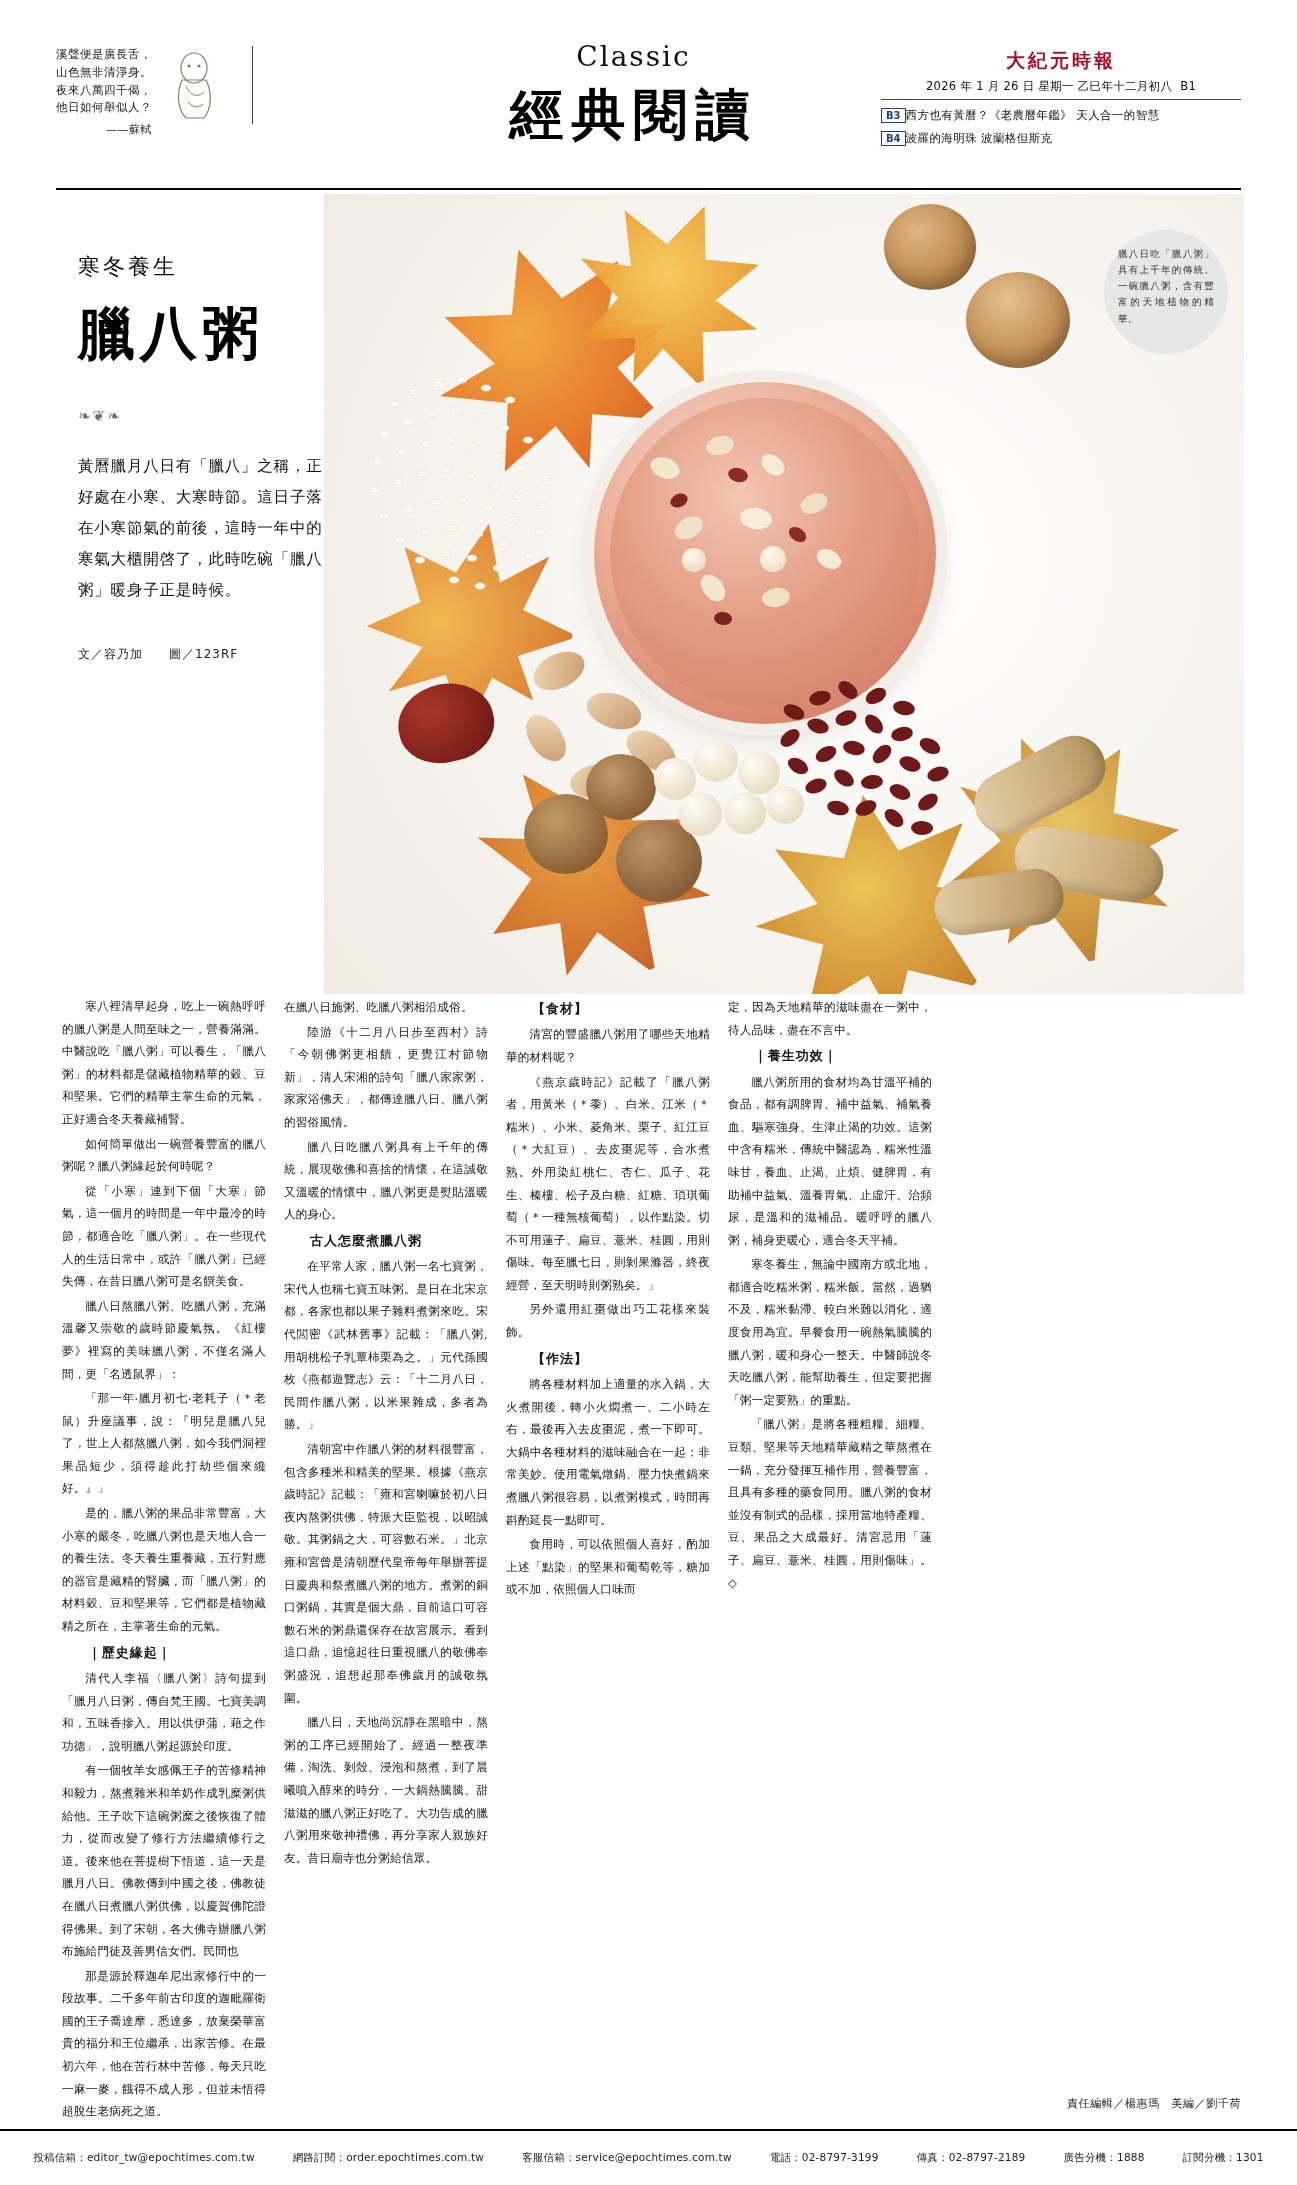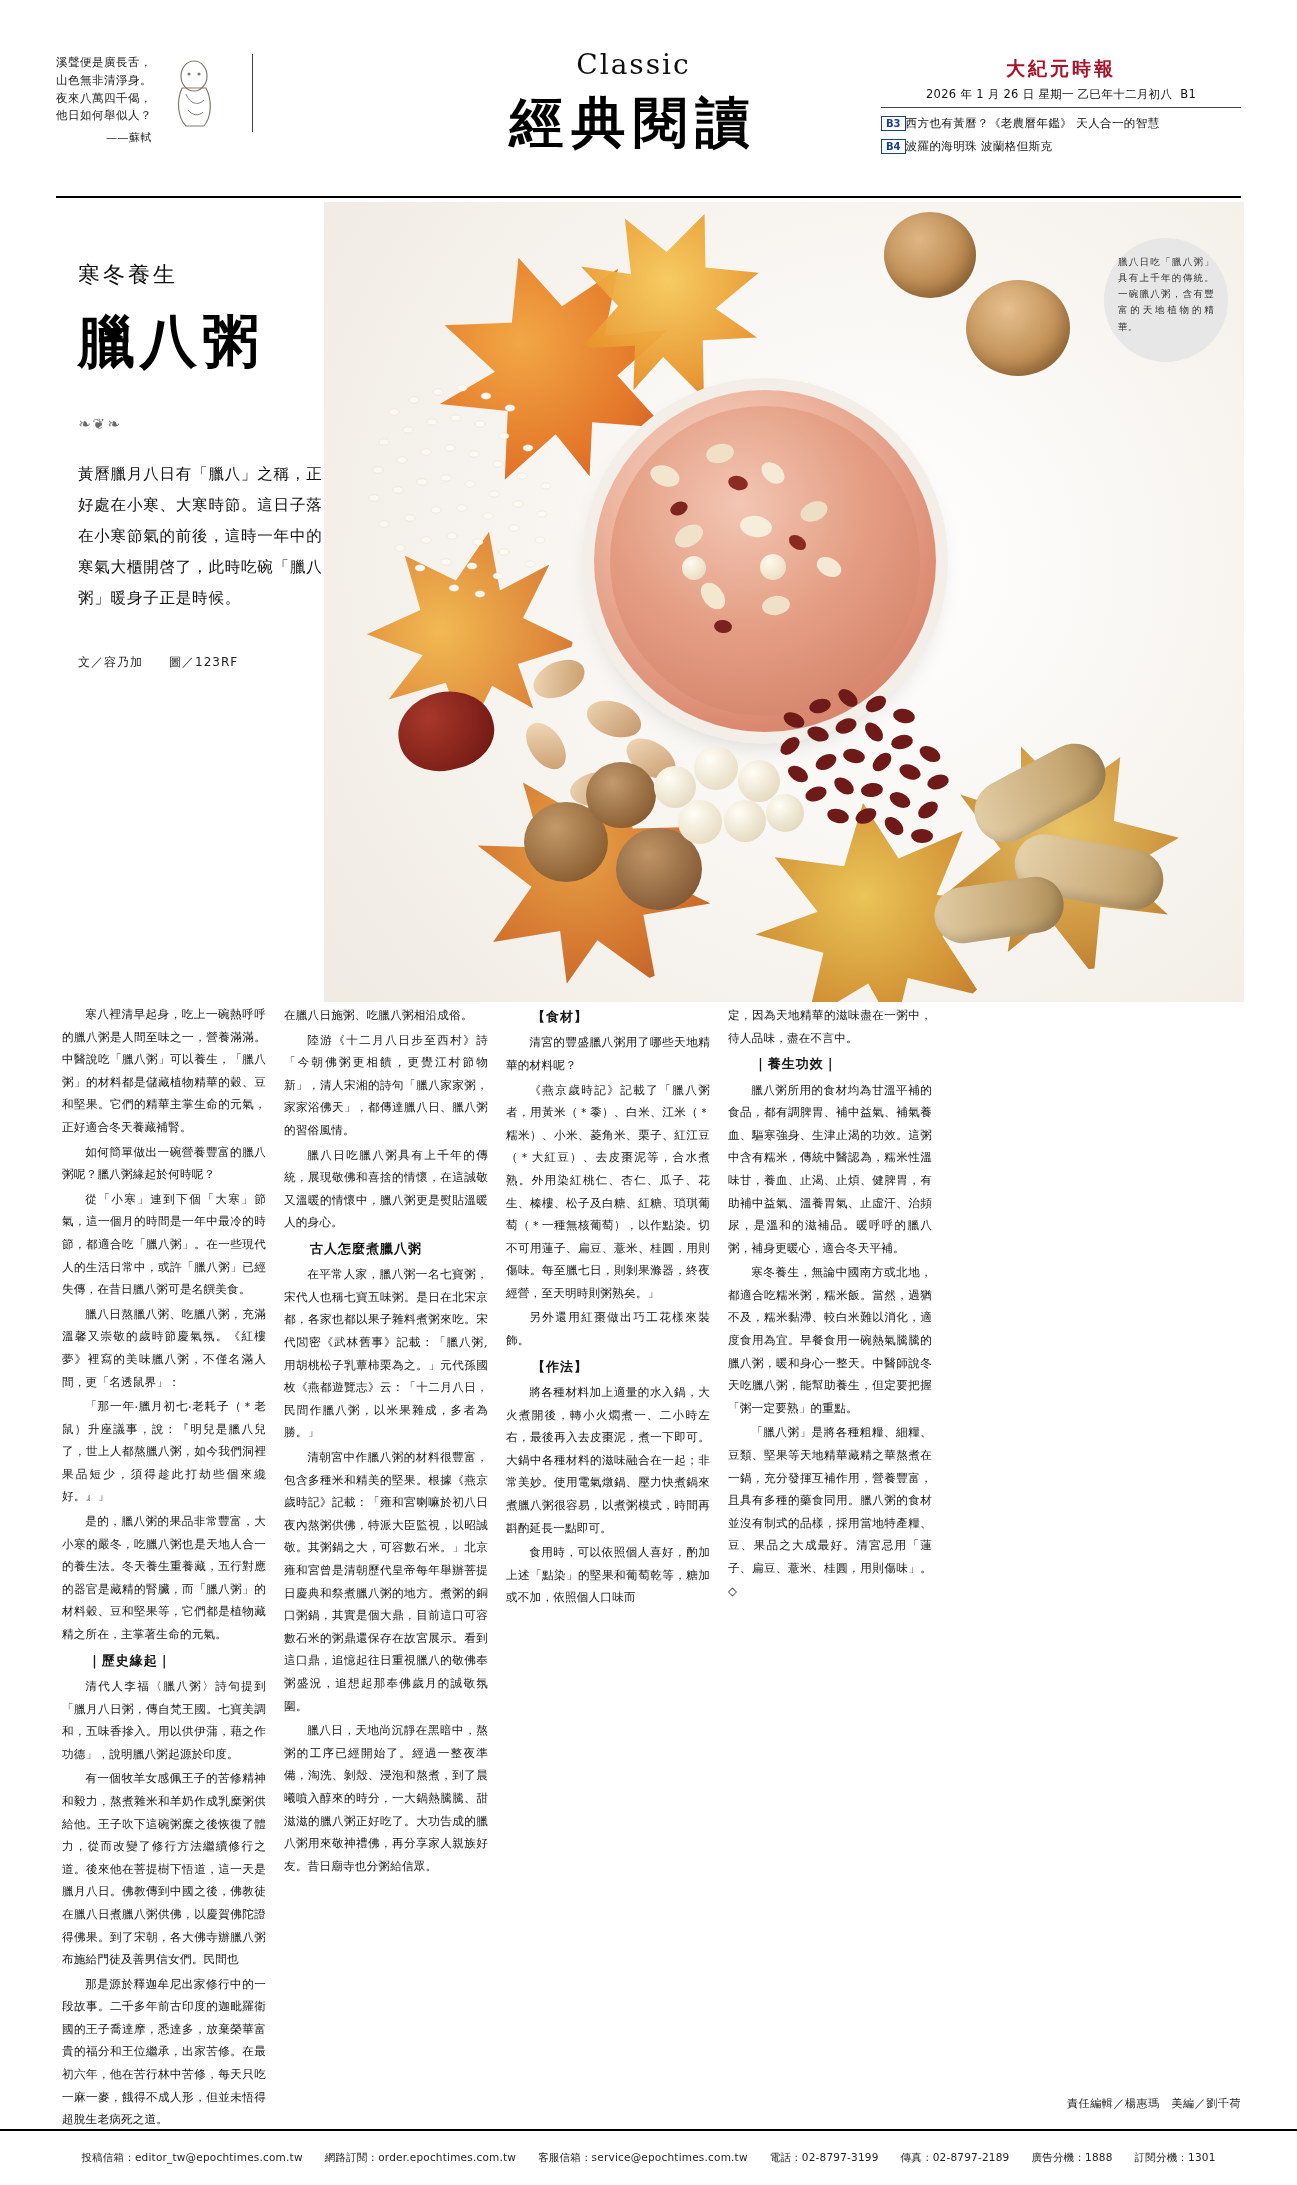--- a/index.html
+++ b/index.html
@@ -13,21 +13,21 @@
     font-family: "DejaVu Sans", "Liberation Sans", sans-serif;
     color: #111;
     position: relative;
     overflow: hidden;
   }
   .page {
     position: relative;
     width: 1297px;
     height: 2185px;
     box-sizing: border-box;
-    padding: 8px 56px;
+    padding: 0 56px;
   }
 
   
   .masthead {
     position: relative;
     height: 130px;
     display: flex;
     align-items: flex-start;
     justify-content: space-between;
     padding-top: 46px;
@@ -293,21 +293,21 @@
   .footer {
     position: absolute;
     left: 0;
     right: 0;
     bottom: 0;
     height: 56px;
     border-top: 2px solid #000;
     display: flex;
     align-items: center;
     justify-content: center;
-    gap: 22px;
+    gap: 38px;
     font-size: 10.5px;
     color: #222;
     padding: 0 56px;
     box-sizing: border-box;
     letter-spacing: .2px;
   }
   .footer span { white-space: nowrap; }
 </style>
 </head>
 <body>

